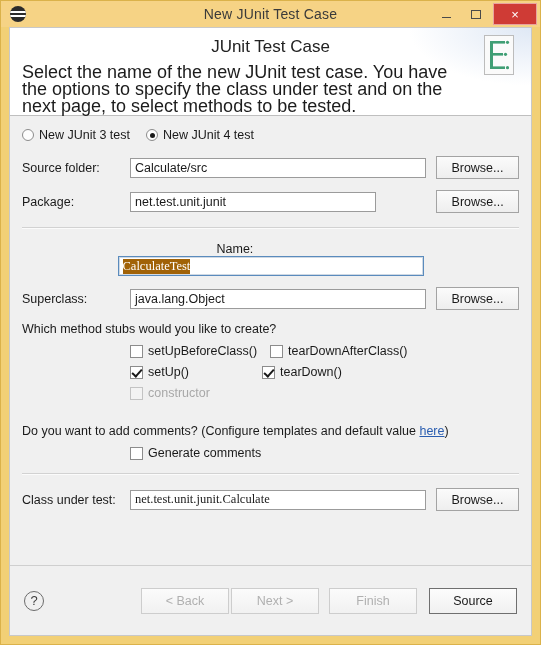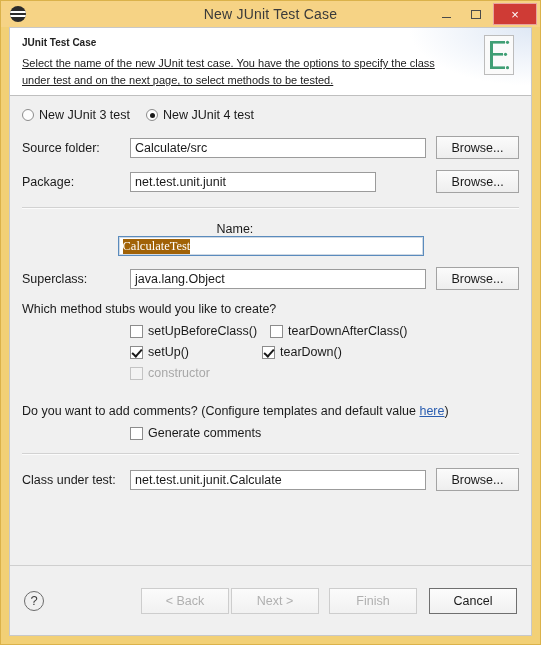--- a/index.html
+++ b/index.html
@@ -120,31 +120,31 @@
     flex: 0 0 68px;
     background: #ffffff;
     border-bottom: 1px solid #bfbfbf;
     position: relative;
     padding: 8px 12px 0 12px;
     box-sizing: border-box;
     background-image:
       radial-gradient(ellipse 170px 80px at 100% 0%, #dfe8f5 0%, #ffffff 72%);
   }
   #banner-title {
-    font-size: 10px;
-    font-weight: bold;
+    font-size: 17px;
+    font-weight: normal;
     color: #222222;
     margin: 1px 0 7px 0;
+    text-align: center;
   }
   #banner-desc {
-    font-size: 11px;
+    font-size: 18px;
     color: #1c1c1c;
     line-height: 17px;
     width: 430px;
-    text-decoration: underline;
   }
   #banner-icon {
     position: absolute;
     right: 12px;
     top: 6px;
     width: 36px;
     height: 44px;
   }
 
   
@@ -446,21 +446,21 @@
         <div class="cb-opt">
           <span class="cb"></span>
           <span>Generate comments</span>
         </div>
       </div>
 
       <div class="sep" style="margin:13px 0 0 0;"></div>
 
       <div class="row" style="margin-top:13px;">
         <div class="lbl" style="width:108px;">Class under test:</div>
-        <div class="field" style="width:306px;">
+        <div class="field" style="width:306px;font-family:Liberation Serif, serif;">
           <span>net.test.unit.junit.Calculate</span>
         </div>
         <div class="browse-btn" style="margin-left:10px;">
           <span>Browse...</span>
         </div>
       </div>
 
     </div>
 
     <div id="buttonbar">
@@ -471,19 +471,19 @@
         <div class="nav-btn">
           <span>&lt; Back</span>
         </div>
         <div class="nav-btn" style="margin-left:2px;">
           <span>Next &gt;</span>
         </div>
         <div class="nav-btn" style="margin-left:10px;">
           <span>Finish</span>
         </div>
         <div class="nav-btn enabled" style="margin-left:12px;">
-          <span>Cancel</span>
+          <span>Source</span>
         </div>
       </div>
     </div>
 
   </div>
 </div>
 
 </body></html>

